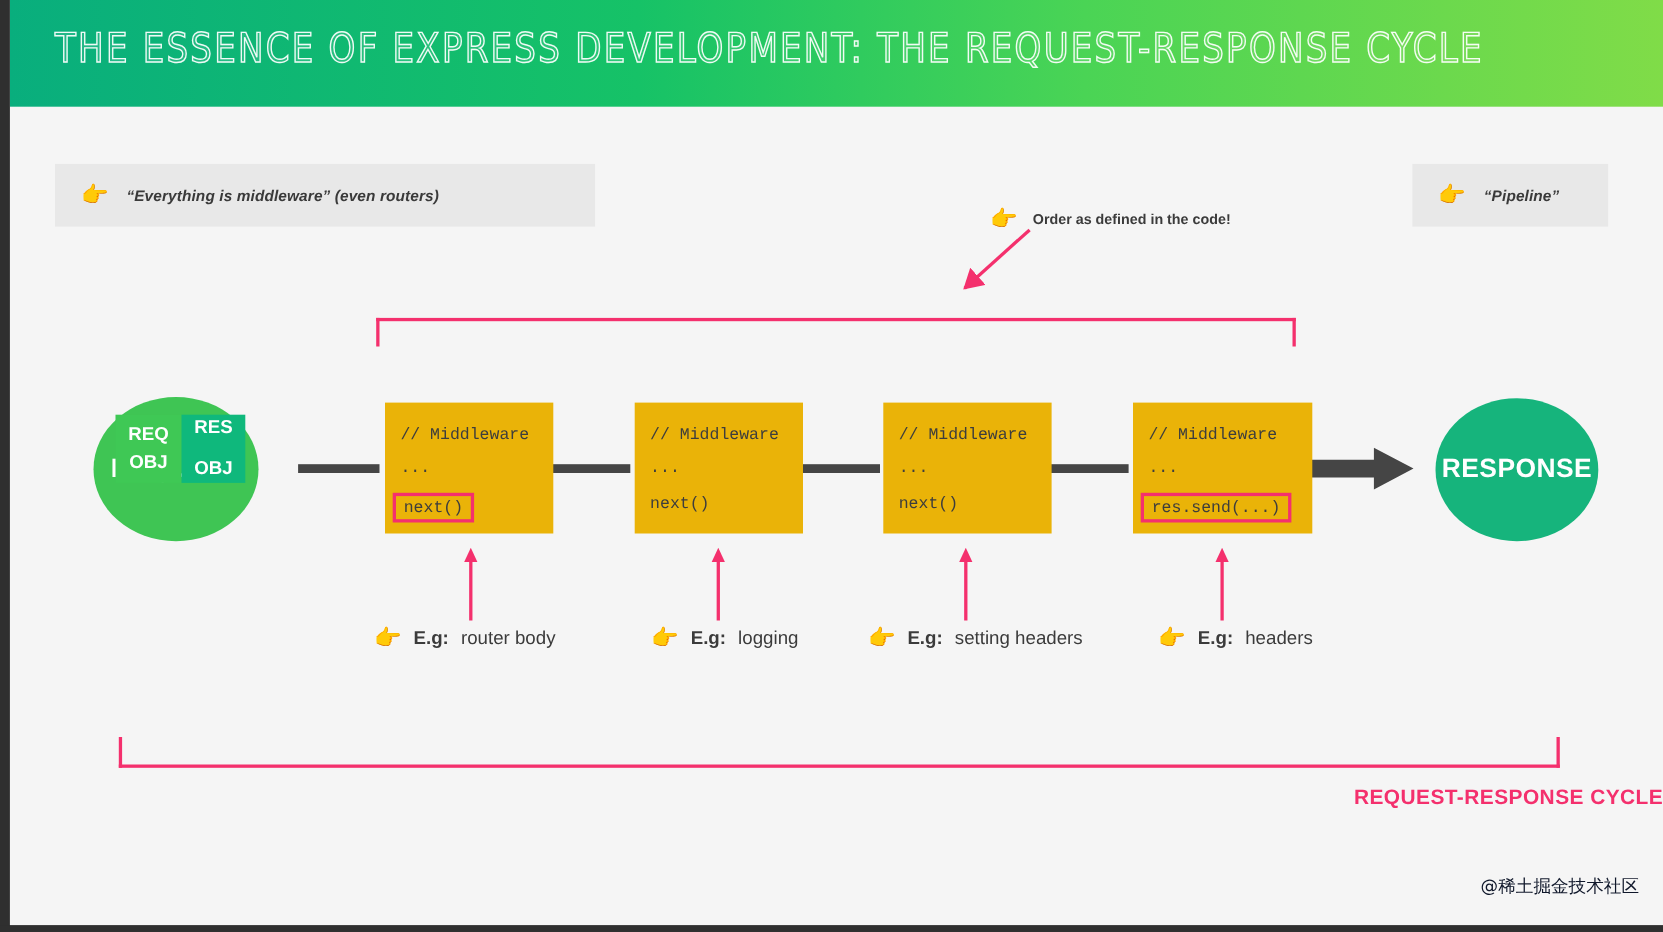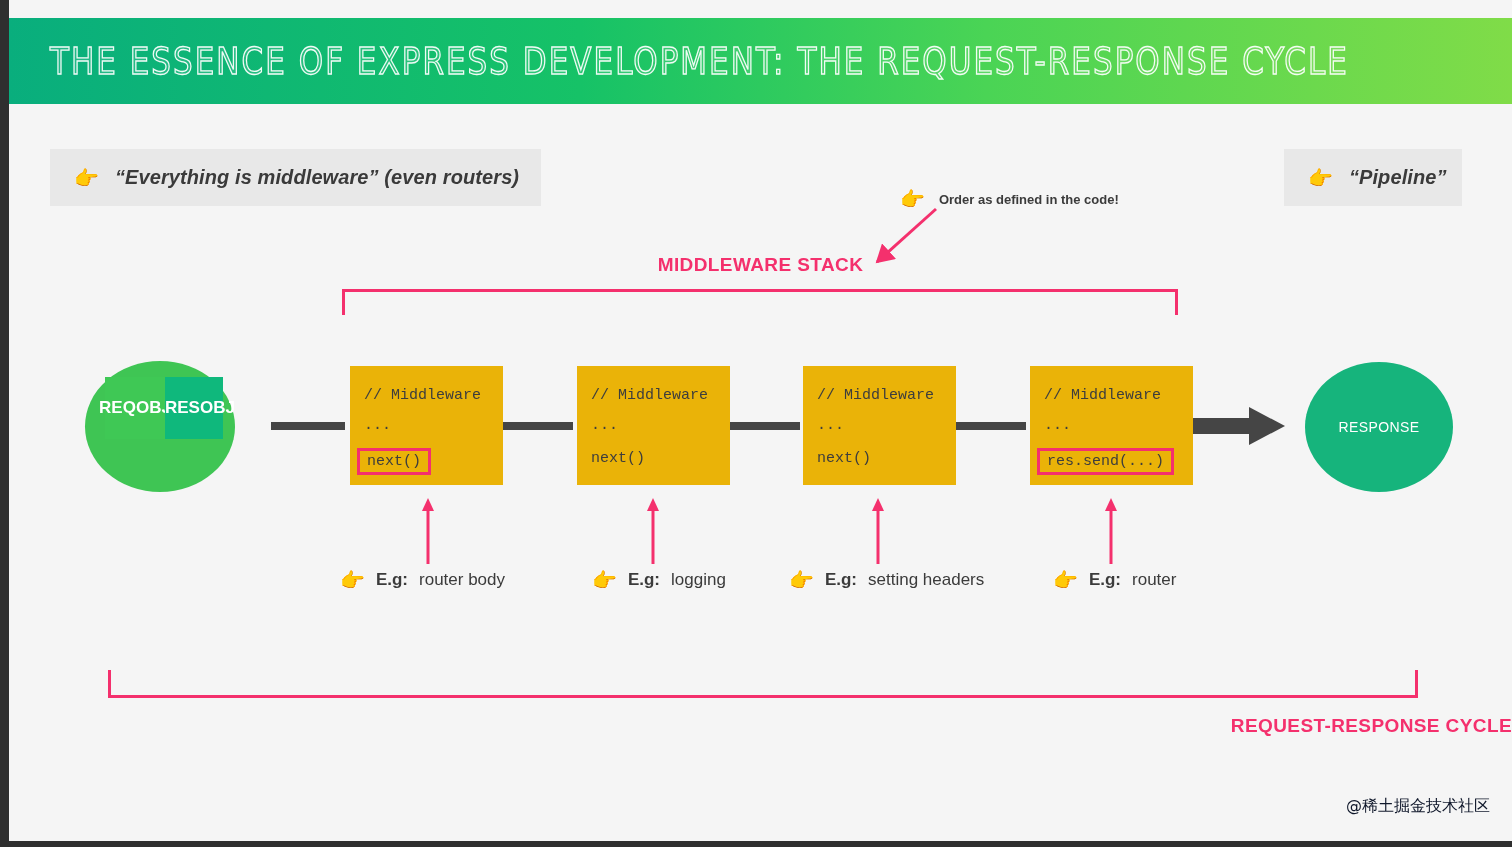--- a/index.html
+++ b/index.html
@@ -40,23 +40,23 @@
     left: 9px; top: 0;
     width: 1503px;
     height: 841px;
     background: #f5f5f5;
     overflow: hidden;
   }
 
   
   .header {
     position: absolute;
-    left: 0; top: 18px;
+    left: 0; top: 0;
     width: 1503px;
-    height: 86px;
+    height: 97px;
     background: linear-gradient(to right, #09ae7d 0%, #16c267 38%, #4ad455 65%, #80dc48 100%);
   }
   .header-title {
     position: absolute;
     left: 41px;
     top: 22px;
     font-family: "DejaVu Sans Condensed", "Liberation Sans Narrow", "Liberation Sans", sans-serif;
     font-size: 37px;
     font-weight: 400;
     letter-spacing: 2.2px;
@@ -83,21 +83,21 @@
     width: 491px;
     height: 57px;
   }
   .pill-right {
     left: 1275px;
     top: 149px;
     width: 178px;
     height: 57px;
   }
   .pill-text {
-    font-size: 20px;
+    font-size: 14px;
     font-weight: bold;
     font-style: italic;
     color: #3a3a3a;
     white-space: nowrap;
     letter-spacing: 0.1px;
   }
   .hand {
     font-size: 20px;
     line-height: 1;
     color: #f2b01e;
@@ -158,22 +158,22 @@
     top: 422px;
   }
 
   .circle {
     position: absolute;
     border-radius: 50%;
     display: flex;
     align-items: center;
     justify-content: center;
     color: #ffffff;
-    font-size: 14px;
-    font-weight: normal;
+    font-size: 24px;
+    font-weight: bold;
     letter-spacing: 0.4px;
   }
   .circle-request {
     left: 76px;
     top: 361px;
     width: 150px;
     height: 131px;
     background: #3fc554;
     border-radius: 50%;
   }
@@ -181,21 +181,21 @@
     left: 1296px;
     top: 362px;
     width: 148px;
     height: 130px;
     background: #16b47c;
   }
 
   .obj-chip {
     position: absolute;
     display: flex;
-    flex-direction: row;
+    flex-direction: column;
     align-items: center;
     justify-content: center;
     color: #ffffff;
     font-size: 17px;
     font-weight: bold;
     line-height: 1.45;
   }
   .chip-req {
     left: 96px;
     top: 377px;
@@ -318,21 +318,20 @@
     </div>
     <svg class="order-arrow" viewBox="0 0 80 70">
       <defs>
         <marker id="pinkArrowDL" markerWidth="7" markerHeight="7" refX="5.4" refY="3.5" orient="auto">
           <path d="M0,0 L6,3.5 L0,7 z" fill="#f4306d"></path>
         </marker>
       </defs>
       <line x1="71" y1="4" x2="12" y2="57" stroke="#f4306d" stroke-width="3" marker-end="url(#pinkArrowDL)"></line>
     </svg>
 
-    <div class="stack-label">MIDDLEWARE STACK</div>
     <div class="bracket-top"></div>
 
     <div class="flow-line" style="left:262px; width:74px;"></div>
     <div class="flow-line" style="left:489px; width:75px;"></div>
     <div class="flow-line" style="left:716px; width:75px;"></div>
     <div class="flow-line" style="left:942px; width:75px;"></div>
     <svg style="position:absolute; left:1160px; top:404px; width:118px; height:44px;" viewBox="0 0 118 44">
       <path d="M0,14 L80,14 L80,3 L116,22 L80,41 L80,30 L0,30 Z" fill="#454545"></path>
     </svg>
 
@@ -398,21 +397,21 @@
       <span class="mw-line">...</span>
       <span class="mw-call">res.send(...)</span>
     </div>
     <svg class="eg-arrow" style="left:1094px;" viewBox="0 0 16 68">
       <path d="M8,66 L8,10" stroke="#f4306d" stroke-width="3"></path>
       <path d="M8,0 L14,13 L2,13 Z" fill="#f4306d"></path>
     </svg>
     <div class="eg-note" style="left:1044px;">
       <span class="hand">👉</span>
       <b>E.g:</b>
-      <span class="eg-rest">router</span>
+      <span class="eg-rest">headers</span>
     </div>
 
     <div class="circle circle-response">
       <span>RESPONSE</span>
     </div>
 
     <div class="bracket-bottom"></div>
     <div class="cycle-label">REQUEST-RESPONSE CYCLE</div>
 
     <div class="watermark">@稀土掘金技术社区</div>

